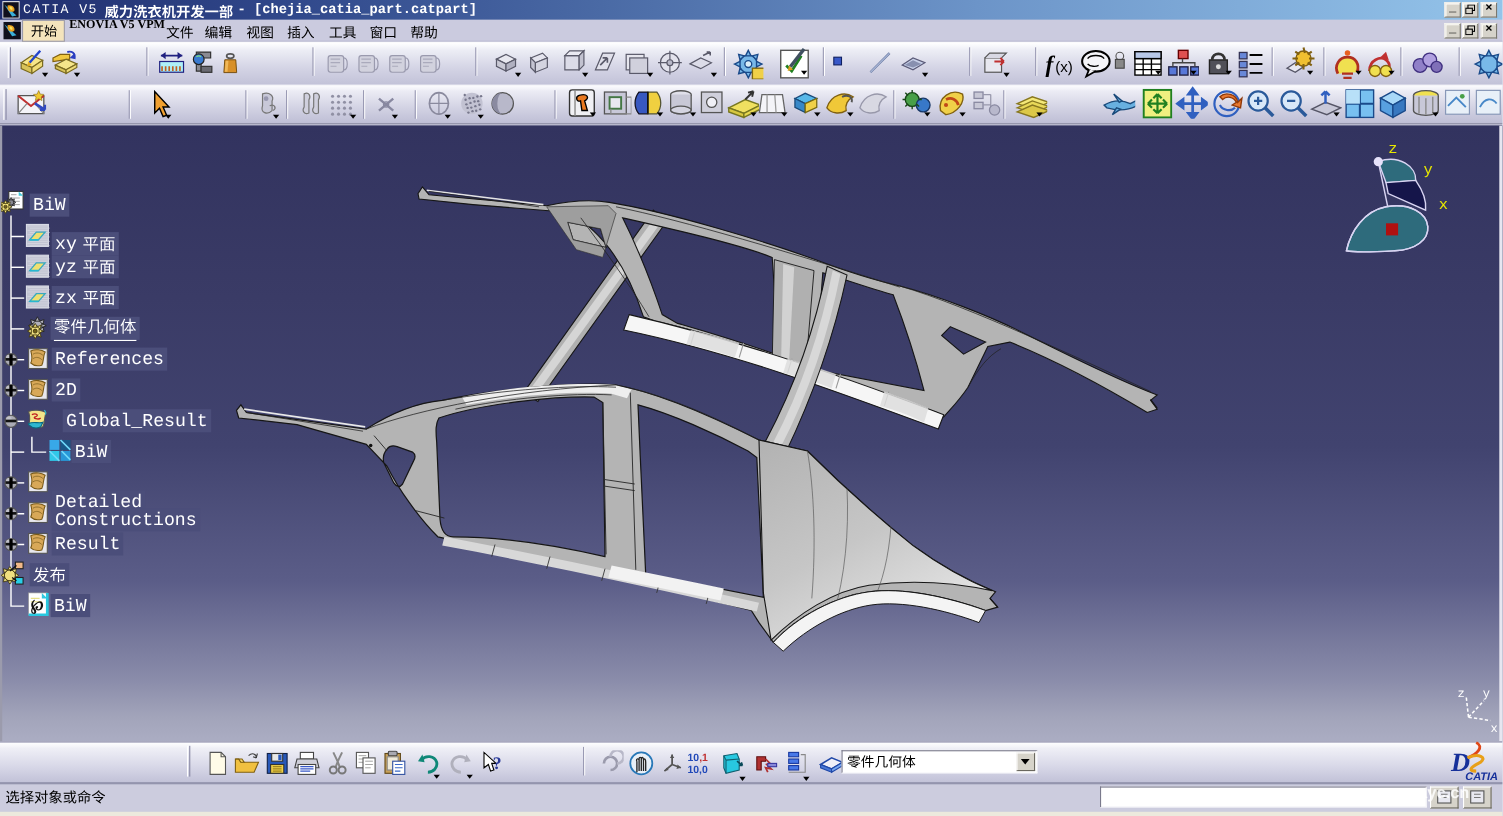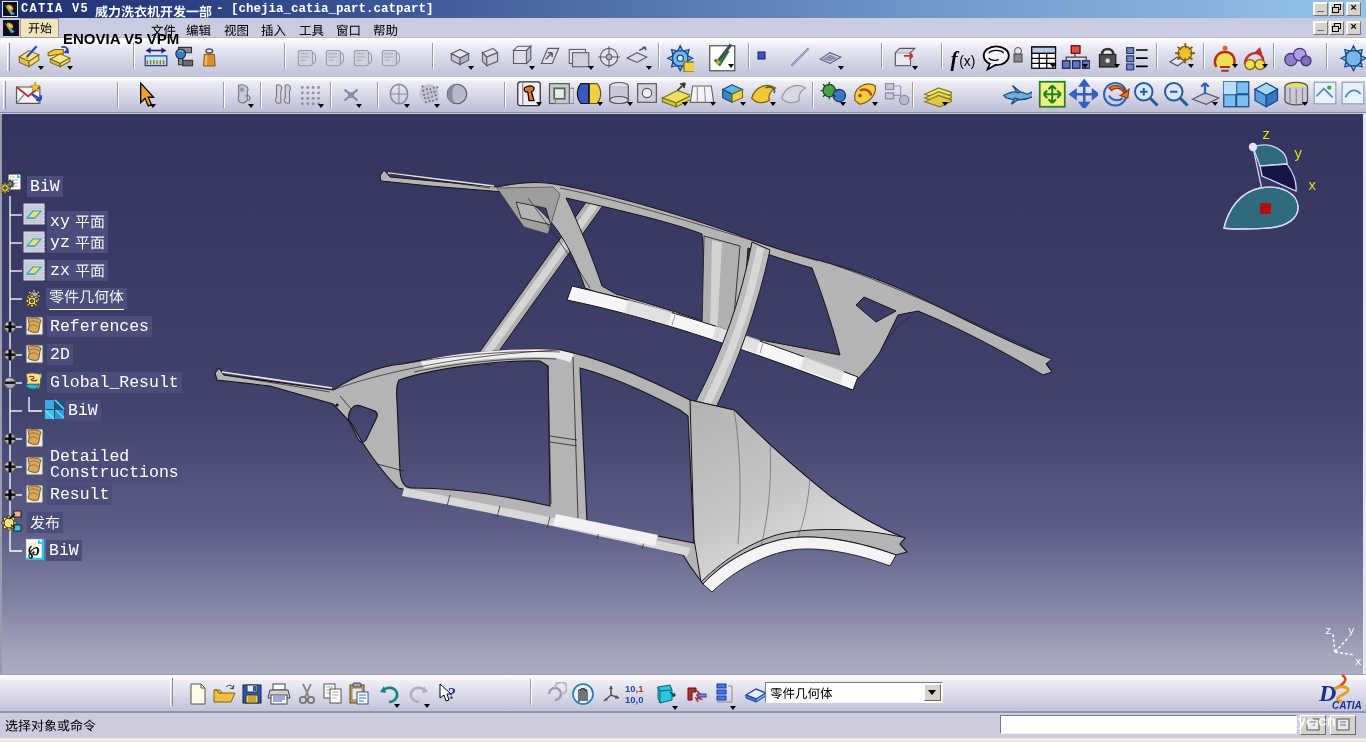--- a/index.html
+++ b/index.html
@@ -272,21 +272,21 @@
         <span style="border-bottom:1px solid #fff;display:inline-block;padding-bottom:1px"><svg style="vertical-align:-1.8px" width="75.0" height="15.0" viewBox="0 -88 500.0 100" fill="#ffffff">
             <path transform="translate(0.0 0)" d="M19.3 -58.1V-53.4H41V-58.1ZM17.1 -48.1V-43.2H41.1V-48.1ZM58.4 -48.1V-43.2H83.1V-48.1ZM58.4 -58.1V-53.4H80.6V-58.1ZM7.6 -68.6V-51.1H14.4V-63.4H46V-47.9H53.4V-63.4H85.5V-51.1H92.5V-68.6H53.4V-74.3H86.5V-80H13.4V-74.3H46V-68.6ZM43 -29.8C46 -27.4 49.5 -24.1 51.4 -21.6H17.1V-15.9H71.7C65.9 -11.8 58 -7.5 51.5 -4.8C44.8 -7.1 37.8 -9.2 31.8 -10.7L28.6 -5.9C42 -2.2 59.4 4.2 68.3 8.8L71.6 3.2C68.4 1.6 64.3 -0.1 59.7 -1.9C68.2 -6.2 78.2 -12.5 84 -18.6L79.2 -22L78.1 -21.6H52.8L56.8 -24.6C54.8 -27.1 51 -30.7 47.7 -33ZM51.5 -45.5C40.7 -37.4 20.6 -30.4 3.5 -26.8C5.1 -25.2 6.8 -22.9 7.7 -21.2C21.5 -24.5 37 -29.9 48.8 -36.6C60.2 -30.5 79 -24.4 92.5 -21.7C93.5 -23.4 95.6 -26.2 97.1 -27.7C83.5 -30 65 -34.9 54.4 -40L57.2 -42Z"></path>
             <path transform="translate(100.0 0)" d="M31.7 -34.1V-26.8H60.4V8H67.9V-26.8H95.3V-34.1H67.9V-56.2H90.9V-63.5H67.9V-82.8H60.4V-63.5H47C48.3 -68 49.4 -72.8 50.4 -77.5L43.2 -79C40.9 -65.9 36.7 -53 30.9 -44.7C32.7 -43.8 35.9 -42 37.3 -40.9C40 -45.1 42.5 -50.4 44.6 -56.2H60.4V-34.1ZM26.8 -83.6C21.4 -68.5 12.6 -53.5 3.2 -43.7C4.5 -42 6.7 -38.1 7.5 -36.3C10.7 -39.7 13.7 -43.7 16.7 -48V7.8H23.9V-59.7C27.7 -66.7 31.1 -74.1 33.9 -81.5Z"></path>
             <path transform="translate(200.0 0)" d="M25.4 -78.3V-47.7C25.4 -31.4 23.4 -11.2 4.4 2.6C6 3.8 9 6.7 10.1 8.2C30.3 -6.5 33.2 -30 33.2 -47.5V-70.9H64.9V-6.8C64.9 3.1 67.3 5.8 74.9 5.8C76.5 5.8 84.5 5.8 86 5.8C94 5.8 95.7 -0.1 96.5 -17.1C94.3 -17.7 91.3 -19.1 89.3 -20.6C88.9 -5.5 88.5 -1.6 85.5 -1.6C83.8 -1.6 77.5 -1.6 76.1 -1.6C73.2 -1.6 72.7 -2.3 72.7 -6.7V-78.3Z"></path>
             <path transform="translate(300.0 0)" d="M34 -74.3V-67.1H81.4V-2.4C81.4 -0.4 80.8 0.2 78.7 0.2C76.5 0.4 69.1 0.4 61.1 0.1C62.3 2.4 63.5 5.7 63.8 7.9C73.6 7.9 80.3 7.7 83.9 6.6C87.6 5.3 88.9 3 88.9 -2.3V-67.1H96.3V-74.3ZM44 -46.3H61.3V-25H44ZM36.9 -53V-11.4H44V-18.4H68.3V-53ZM26.7 -83.9C21.5 -69 12.9 -54 3.7 -44.4C5.1 -42.7 7.3 -38.7 8 -37C11.2 -40.5 14.3 -44.6 17.3 -49V7.9H24.7V-61.4C28.2 -68 31.2 -74.9 33.7 -81.8Z"></path>
             <path transform="translate(400.0 0)" d="M25.1 -83.6C20.1 -68.5 11.9 -53.5 3 -43.7C4.5 -42 6.7 -38 7.4 -36.3C10.4 -39.7 13.3 -43.6 16 -47.9V7.8H23.2V-60.5C26.6 -67.3 29.6 -74.5 32.1 -81.6ZM41.6 -17.5V-10.6H58.1V7.4H65.4V-10.6H81.5V-17.5H65.4V-52.1C71.6 -34.7 81.2 -17.9 91.6 -8.4C93 -10.4 95.5 -13 97.3 -14.3C86.5 -23 76.1 -39.8 70.2 -56.6H95.4V-63.8H65.4V-83.7H58.1V-63.8H29.8V-56.6H53.6C47.4 -39.6 36.9 -22.6 25.9 -13.8C27.6 -12.5 30.1 -9.9 31.3 -8.1C41.9 -17.7 51.7 -34.2 58.1 -51.8V-17.5Z"></path>
           </svg></span>
       </div>
       <div class="treelbl" style="left:47px;top:202px">References</div>
       <div class="treelbl" style="left:47px;top:230px">2D</div>
-      <div class="treelbl" style="left:47px;top:258px">Global_Result</div>
+      <div class="treelbl" style="left:57px;top:258px">Global_Result</div>
       <div class="treelbl" style="left:65px;top:286px">BiW</div>
       <div class="treelbl" style="left:47px;top:332px">Detailed</div>
       <div class="treelbl" style="left:47px;top:348px">Constructions</div>
       <div class="treelbl" style="left:47px;top:370px">Result</div>
       <div class="treelbl" style="left:27px;top:398px">
         <svg style="vertical-align:-1.8px" width="30.0" height="15.0" viewBox="0 -88 200.0 100" fill="#ffffff">
           <path transform="translate(0.0 0)" d="M67.3 -79C71.6 -74.4 77.3 -68 80.1 -64.2L86 -68.3C83.2 -71.9 77.4 -78.1 73.1 -82.6ZM14.4 -52.3C15.4 -53.4 18.8 -54 25.1 -54H39.1C32.5 -33.2 21.4 -16.8 3 -5.7C4.9 -4.4 7.6 -1.5 8.6 0.1C21.6 -7.9 31.1 -18.1 38.1 -30.5C42.1 -23 47.1 -16.5 53.1 -11C44.5 -4.9 34.4 -0.7 24 1.8C25.4 3.4 27.2 6.2 28 8.2C39.2 5.1 49.8 0.5 58.9 -6.1C68 0.6 78.9 5.4 91.7 8.3C92.8 6.2 94.8 3.2 96.4 1.6C84.2 -0.7 73.6 -5 64.8 -10.8C73.5 -18.5 80.3 -28.5 84.4 -41.3L79.3 -43.7L77.9 -43.3H44.1C45.4 -46.7 46.7 -50.3 47.7 -54H93L93.1 -61.2H49.7C51.3 -68.1 52.6 -75.3 53.7 -83L45.3 -84.4C44.3 -76.2 42.9 -68.5 41.1 -61.2H22.9C25.7 -66.5 28.5 -73.2 30.3 -79.7L22.3 -81.2C20.6 -73.5 16.7 -65.4 15.6 -63.4C14.4 -61.2 13.3 -59.7 11.9 -59.4C12.8 -57.6 14 -53.9 14.4 -52.3ZM58.8 -15.4C52 -21.2 46.6 -28.1 42.7 -36.1H74.2C70.6 -27.9 65.2 -21.1 58.8 -15.4Z"></path>
           <path transform="translate(100.0 0)" d="M39.9 -84.1C38.5 -79 36.7 -73.8 34.6 -68.7H6.1V-61.4H31.3C24.6 -48.1 15.3 -35.8 3.1 -27.5C4.5 -25.9 6.5 -23 7.6 -21.1C13 -24.9 17.9 -29.4 22.2 -34.3V-1.3H29.7V-36H50.9V8.1H58.5V-36H81.1V-10.9C81.1 -9.5 80.6 -9.1 78.9 -9C77.3 -9 71.5 -8.9 65.1 -9.1C66.1 -7.2 67.3 -4.4 67.6 -2.3C76.2 -2.3 81.5 -2.3 84.6 -3.5C87.7 -4.7 88.6 -6.8 88.6 -10.8V-43.1H81.1H58.5V-56.6H50.9V-43.1H29.1C33.1 -48.9 36.6 -55 39.6 -61.4H94.1V-68.7H42.8C44.6 -73.2 46.2 -77.8 47.6 -82.3Z"></path>
         </svg>
       </div>
@@ -295,21 +295,21 @@
     <div class="abs btb"></div>
     <div class="abs sbar"></div>
     <div class="abs" style="left:0;top:0;width:1366px;height:742px;pointer-events:none">
       <svg class="abs" style="left:2px;top:1px" width="16" height="16" viewBox="0 0 16 16">
         <rect x="0" y="0" width="16" height="16" fill="#e8e8e8"></rect>
         <rect x="1" y="1" width="14" height="14" fill="#10101c"></rect>
         <path d="M2 3 L13 13 L9 14 Z" fill="#3ab0d8"></path>
         <path d="M5 4 C9 3 12 6 11 9 C8 11 4 9 5 4Z" fill="#e8a020"></path>
         <path d="M7 5 C9 5 10 7 9 8 C7 8 6 6 7 5Z" fill="#f8e060"></path>
       </svg>
-      <span class="abs" style="left:21px;top:2px;font-family:'Liberation Mono',monospace;font-size:12px;font-weight:bold;letter-spacing:1.3px;color:#fff">CATIA V5</span>
+      <span class="abs" style="left:21px;top:2px;font-family:'Liberation Mono',monospace;font-size:12px;font-weight:normal;letter-spacing:1.3px;color:#fff">CATIA V5</span>
       <span class="abs" style="left:95px;top:2px"><svg style="vertical-align:-1.6px" width="117.0" height="13.0" viewBox="0 -88 900.0 100" fill="#ffffff">
           <path transform="translate(0.0 0)" d="M10.5 -71.3V-42.2C10.5 -29 9.8 -11 2.1 1.5C4.6 2.7 9.3 6.5 11.1 8.6C20 -5.2 21.6 -27.2 21.6 -42.2V-60.4H61.4C62.2 -42.7 63.9 -26 67.2 -13.5C62.8 -7.6 57.5 -2.8 51.1 1.1C53.5 3 57.8 7.3 59.4 9.5C63.9 6.4 67.9 2.8 71.5 -1.3C74.7 5.2 78.8 9 84.1 9C92.6 9 96 4.6 97.6 -12.9C94.7 -14.2 90.9 -16.8 88.4 -19.4C88.1 -7.6 87.1 -2.5 85.3 -2.5C83.1 -2.5 81.1 -6 79.3 -11.9C86 -22.8 90.5 -36.1 93.5 -51.7L82.5 -53.3C81 -44.3 78.8 -36 75.7 -28.7C74.3 -37.9 73.3 -48.8 72.8 -60.4H95.7V-71.3H88.9L94.3 -77C91.3 -79.7 85.5 -83.3 81 -85.6L74.3 -78.8C77.9 -76.7 82.3 -73.8 85.3 -71.3H72.5C72.4 -75.8 72.4 -80.3 72.5 -84.8H60.8L61 -71.3ZM23.5 -17.8C27.6 -16.1 32.2 -14 36.6 -11.7C32.2 -8.1 27 -5.4 21.4 -3.6C23.3 -1.6 25.8 2.2 27 4.7C34.1 2 40.3 -1.7 45.6 -6.7C48.8 -4.8 51.6 -2.9 53.8 -1.3L60 -9.1C57.8 -10.6 55 -12.2 52 -13.9C56.3 -19.9 59.5 -27.3 61.5 -36.1L55.2 -38.2L53.4 -37.9H43.3C44.3 -40.6 45.2 -43.3 46 -45.9H58.9V-55.1H24.6V-45.9H35.6C34.8 -43.3 33.8 -40.6 32.8 -37.9H23.6V-29H29.1C27.3 -24.8 25.3 -21 23.5 -17.8ZM49.3 -29C47.7 -25.1 45.7 -21.7 43.3 -18.6L36.6 -21.8L39.8 -29Z"></path>
           <path transform="translate(100.0 0)" d="M38.2 -84.8V-64.1H7.5V-51.8H37.7C36 -34.3 29.3 -13.8 4.4 -0.3C7.3 1.9 11.8 6.5 13.8 9.5C41.9 -6.4 49 -31 50.6 -51.8H78.7C77.2 -21.9 75.2 -8.7 72 -5.6C70.7 -4.3 69.5 -4 67.4 -4C64.7 -4 58.8 -4 52.5 -4.5C54.8 -1.1 56.5 4.3 56.6 7.9C62.7 8.1 69 8.2 72.7 7.6C77.1 7.1 80 6 83 2.2C87.5 -3.2 89.4 -18.3 91.5 -58.4C91.6 -60 91.7 -64.1 91.7 -64.1H51V-84.8Z"></path>
           <path transform="translate(200.0 0)" d="M7.5 -75.7C13.5 -72.4 21 -67.2 24.4 -63.3L32 -72.5C28.3 -76.3 20.6 -81 14.6 -84ZM2.8 -48.7C9.1 -45.6 17.1 -40.7 20.7 -37.1L27.7 -46.7C23.7 -50.3 15.6 -54.7 9.4 -57.4ZM5.5 0.8 16.1 8.1C21.1 -2 26.2 -13.6 30.5 -24.4L21.6 -31.3C16.6 -19.6 10.2 -7 5.5 0.8ZM42 -83.6C40 -71 35.9 -58.5 29.8 -50.8C32.8 -49.4 38 -46.1 40.3 -44.2C43 -48.1 45.5 -52.9 47.6 -58.4H58.9V-44.2H31.9V-32.8H47.1C45.9 -18.1 43.4 -7.1 26.3 -0.8C29 1.5 32.2 6 33.5 8.9C53.6 0.5 57.6 -13.9 59.1 -32.8H67.6V-6.3C67.6 4.3 69.7 7.8 79.2 7.8C80.9 7.8 85.2 7.8 87.1 7.8C95 7.8 97.8 3.4 98.7 -12.3C95.6 -13.1 90.8 -15.1 88.4 -17C88.1 -4.8 87.8 -2.8 85.9 -2.8C84.9 -2.8 82 -2.8 81.3 -2.8C79.6 -2.8 79.3 -3.2 79.3 -6.4V-32.8H97V-44.2H70.9V-58.4H92.7V-69.7H70.9V-85H58.9V-69.7H51.4C52.4 -73.5 53.3 -77.4 54 -81.4Z"></path>
           <path transform="translate(300.0 0)" d="M40.8 -82.3C42.6 -78.4 44.6 -73.4 45.7 -69.6H5.6V-58.1H38.1C29.4 -47.9 16.3 -38.1 2.6 -32.3C4.7 -29.8 7.9 -24.9 9.4 -21.9C14.5 -24.3 19.5 -27.1 24.2 -30.2V-11.4C24.2 -5.9 19.9 -1.9 17.3 -0.1C19.3 1.9 22.5 6.4 23.6 8.9C26.7 6.7 31.6 5 61.6 -4.3C60.7 -7 59.4 -12 59 -15.4L36.5 -8.9V-39.6C41.4 -43.9 45.9 -48.5 49.8 -53.2C54.8 -28.7 63.9 -10.1 89.7 6.2C91.2 2.5 95 -2 98.1 -4.4C86.5 -10.8 78.5 -18 72.8 -26.2C79.8 -31.3 87.9 -38.1 94.4 -44.5L84.2 -51.9C79.8 -46.8 73.4 -40.9 67.3 -36C64.3 -42.6 62.3 -50 60.8 -58.1H94.6V-69.6H52.9L59.3 -71.6C58.3 -75.5 55.6 -81.4 53.1 -85.9Z"></path>
           <path transform="translate(400.0 0)" d="M48.8 -79.2V-46.8C48.8 -31.7 47.6 -12.1 34.3 1.1C37 2.6 41.7 6.6 43.6 8.8C58.1 -5.7 60.4 -29.8 60.4 -46.8V-67.9H72.9V-7.8C72.9 0.8 73.7 3.2 75.6 5.2C77.3 7 80.2 7.9 82.6 7.9C84.2 7.9 86.5 7.9 88.2 7.9C90.5 7.9 92.8 7.4 94.4 6.1C96.1 4.8 97.1 2.9 97.7 -0.1C98.3 -3 98.7 -10.1 98.8 -15.5C95.9 -16.5 92.5 -18.4 90.2 -20.3C90.2 -14.3 90 -9.5 89.9 -7.3C89.7 -5.1 89.6 -4.2 89.2 -3.7C88.9 -3.3 88.4 -3.1 87.9 -3.1C87.4 -3.1 86.7 -3.1 86.2 -3.1C85.8 -3.1 85.4 -3.3 85.1 -3.7C84.8 -4.1 84.8 -5.5 84.8 -8.2V-79.2ZM19.3 -85V-64.3H4.5V-53H17.8C14.6 -40.9 8.6 -27.5 2 -19.5C3.9 -16.5 6.6 -11.6 7.7 -8.3C12.1 -13.9 16.1 -22.1 19.3 -31.1V8.9H30.8V-33C33.7 -28.5 36.6 -23.7 38.2 -20.5L45 -30.2C43 -32.8 34.2 -43.4 30.8 -47V-53H43.8V-64.3H30.8V-85Z"></path>
           <path transform="translate(500.0 0)" d="M62.5 -67.8V-43.3H39.6V-46.2V-67.8ZM4.6 -43.3V-31.8H26.2C24.3 -20 18.9 -8.4 4.3 0.4C7.3 2.4 11.9 6.7 14 9.4C31.4 -1.6 37.1 -16.7 38.9 -31.8H62.5V9H75.1V-31.8H95.7V-43.3H75.1V-67.8H92.8V-79.2H7.9V-67.8H27.2V-46.3V-43.3Z"></path>
           <path transform="translate(600.0 0)" d="M66.8 -79.1C70.6 -74.6 75.9 -68.3 78.4 -64.6L88.2 -70.9C85.5 -74.5 80 -80.5 76.1 -84.6ZM13.4 -50.1C14.3 -51.6 18.5 -52.3 23.9 -52.3H37C30.5 -33 19.8 -18 1.9 -8.5C4.8 -6.2 9.1 -1.4 10.7 1.2C22.9 -5.5 32 -14.2 38.9 -24.8C42 -19.7 45.6 -15.1 49.6 -11.1C42 -6.7 33.2 -3.5 23.7 -1.5C26 1.2 28.7 5.9 30.1 9.1C40.9 6.3 50.9 2.4 59.5 -3.1C68 2.5 78.2 6.6 90.4 9.1C92 5.8 95.3 0.8 97.9 -1.8C87 -3.6 77.6 -6.7 69.7 -10.9C77.9 -18.5 84.4 -28.2 88.4 -40.7L80 -44.6L77.8 -44.1H48.4C49.4 -46.8 50.3 -49.5 51.2 -52.3H94.5L94.6 -63.8H54.1C55.5 -70 56.6 -76.6 57.5 -83.5L44 -85.7C43.1 -78 41.9 -70.7 40.3 -63.8H26.5C29.1 -68.9 31.7 -75.1 33.4 -80.9L20.8 -82.9C18.8 -75 15 -67.1 13.8 -65.1C12.4 -62.8 11 -61.4 9.5 -60.9C10.7 -58 12.6 -52.6 13.4 -50.1ZM59.3 -17.9C54.2 -22.1 50 -27 46.7 -32.5H71.3C68.2 -26.9 64.1 -22 59.3 -17.9Z"></path>
           <path transform="translate(700.0 0)" d="M3.8 -45.5V-32.4H96.4V-45.5Z"></path>
           <path transform="translate(800.0 0)" d="M60.9 -80.2V8.4H71.5V-69.4H82.6C80.4 -61.7 77.2 -51.5 74.4 -44.2C82 -36.2 84.1 -29 84.1 -23.5C84.1 -20.1 83.5 -17.6 81.8 -16.6C80.8 -16 79.5 -15.7 78.2 -15.6C76.6 -15.6 74.7 -15.6 72.5 -15.9C74.3 -12.7 75.2 -7.8 75.4 -4.7C78.1 -4.6 80.9 -4.7 83.1 -5C85.7 -5.3 88 -6 89.8 -7.4C93.5 -10 95.1 -14.9 95.1 -22.1C95.1 -28.6 93.6 -36.6 85.5 -45.6C89.3 -54.3 93.5 -65.8 96.9 -75.5L88.5 -80.7L86.8 -80.2ZM22.5 -63.2H39.7C38.4 -58.2 36.2 -51.8 34 -47H21.6L28 -48.8C27.1 -52.8 25 -58.6 22.5 -63.2ZM22.5 -82.7C23.6 -80.1 24.8 -76.8 25.7 -73.9H6.7V-63.2H20.2L11.9 -61.1C14.1 -56.8 16.2 -51.1 17.1 -47H4.2V-36.2H57.4V-47H45.4C47.4 -51.3 49.5 -56.5 51.6 -61.4L43.5 -63.2H55.1V-73.9H38.2C37.1 -77.4 35.2 -82.1 33.4 -85.8ZM8.8 -29V8.8H20V4.3H41.6V8.3H53.5V-29ZM20 -6.1V-18.3H41.6V-6.1Z"></path>
@@ -324,21 +324,21 @@
         <path d="M1 2 L12 12 L8 13 Z" fill="#3ab0d8"></path>
         <path d="M4 3 C8 2 11 5 10 8 C7 10 3 8 4 3Z" fill="#e8a020"></path>
         <path d="M6 4 C8 4 9 6 8 7 C6 7 5 5 6 4Z" fill="#f8e060"></path>
       </svg>
       <div class="abs" style="left:20px;top:18px;width:39px;height:20px;background:#f4e4bc;border:1px solid #9a9aaa;display:flex;align-items:center;justify-content:center">
         <svg style="vertical-align:-1.4px" width="24.0" height="12.0" viewBox="0 -88 200.0 100" fill="#000000">
           <path transform="translate(0.0 0)" d="M64.9 -70.3V-41.8H36.9V-46.1V-70.3ZM5.2 -41.8V-34.6H28.8C27.4 -20.9 22.3 -7.5 5.4 2.8C7.4 4.1 10.1 6.6 11.4 8.4C29.9 -3.3 35.1 -18.9 36.5 -34.6H64.9V8.1H72.6V-34.6H94.9V-41.8H72.6V-70.3H91.8V-77.5H8.9V-70.3H29.3V-46.1L29.2 -41.8Z"></path>
           <path transform="translate(100.0 0)" d="M46.2 -32.7V8H53.1V3.6H83.3V7.8H90.5V-32.7ZM53.1 -3.1V-25.9H83.3V-3.1ZM42.9 -40.7C45.8 -41.9 50.1 -42.3 87.3 -45.2C88.6 -42.6 89.7 -40.2 90.5 -38.1L96.9 -41.4C93.8 -49.1 86.8 -60.8 80 -69.5L74 -66.6C77.4 -62.2 80.8 -56.9 83.8 -51.7L51.9 -49.7C58.5 -58.7 65.1 -70.3 70.5 -81.9L62.7 -84.1C57.7 -71.4 49.5 -58 46.8 -54.4C44.3 -50.8 42.3 -48.4 40.4 -48C41.3 -46 42.5 -42.3 42.9 -40.7ZM20.2 -56.5H31.6C30.4 -43.7 28.1 -32.9 24.7 -24.1C21.3 -26.8 17.8 -29.5 14.4 -31.9C16.3 -39 18.4 -47.7 20.2 -56.5ZM6.5 -29.2C11.5 -25.8 16.8 -21.6 21.7 -17.4C17.1 -8.4 11.2 -2 4 1.9C5.6 3.3 7.6 6 8.6 7.8C16.2 3.1 22.3 -3.4 27.1 -12.4C30.9 -8.7 34.2 -5.2 36.4 -2.1L41 -8.2C38.5 -11.5 34.7 -15.4 30.3 -19.3C34.9 -30.5 37.7 -44.8 38.9 -63L34.5 -63.7L33.3 -63.5H21.6C22.9 -70.3 24 -77 24.8 -83.1L17.8 -83.6C17.1 -77.4 16.1 -70.5 14.8 -63.5H4.3V-56.5H13.4C11.3 -46.2 8.8 -36.3 6.5 -29.2Z"></path>
         </svg>
       </div>
-      <span class="abs" style="left:63px;top:30px;font-size:15px;font-weight:bold;font-family:Liberation Sans, sans-serif;color:#000">ENOVIA V5 VPM</span>
+      <span class="abs" style="left:63px;top:16px;font-size:11px;font-weight:bold;font-family:Liberation Serif, serif;color:#000">ENOVIA V5 VPM</span>
       <span class="abs" style="left:151px;top:21px"><svg style="vertical-align:-1.5px" width="25.0" height="12.5" viewBox="0 -88 200.0 100" fill="#000000">
           <path transform="translate(0.0 0)" d="M42.3 -82.3C45.3 -77.4 48.5 -70.7 49.7 -66.6L58 -69.3C56.6 -73.4 53.1 -79.9 50.1 -84.7ZM5 -66.4V-59H20.6C26.5 -43.8 34.4 -30.7 44.7 -20C33.7 -10.8 20.2 -4 3.6 0.7C5.1 2.5 7.5 6 8.3 7.8C25 2.4 38.9 -4.8 50.2 -14.6C61.5 -4.6 75.1 2.8 91.5 7.3C92.8 5.2 95 2 96.7 0.4C80.7 -3.6 67.1 -10.7 56 -20.1C66.1 -30.4 73.8 -43.2 79.6 -59H95.4V-66.4ZM50.4 -25.3C41 -34.8 33.6 -46.2 28.4 -59H71.1C66.1 -45.5 59.2 -34.4 50.4 -25.3Z"></path>
           <path transform="translate(100.0 0)" d="M31.7 -34.1V-26.8H60.4V8H67.9V-26.8H95.3V-34.1H67.9V-56.2H90.9V-63.5H67.9V-82.8H60.4V-63.5H47C48.3 -68 49.4 -72.8 50.4 -77.5L43.2 -79C40.9 -65.9 36.7 -53 30.9 -44.7C32.7 -43.8 35.9 -42 37.3 -40.9C40 -45.1 42.5 -50.4 44.6 -56.2H60.4V-34.1ZM26.8 -83.6C21.4 -68.5 12.6 -53.5 3.2 -43.7C4.5 -42 6.7 -38.1 7.5 -36.3C10.7 -39.7 13.7 -43.7 16.7 -48V7.8H23.9V-59.7C27.7 -66.7 31.1 -74.1 33.9 -81.5Z"></path>
         </svg></span>
       <span class="abs" style="left:186px;top:21px"><svg style="vertical-align:-1.5px" width="25.0" height="12.5" viewBox="0 -88 200.0 100" fill="#000000">
           <path transform="translate(0.0 0)" d="M4 -5.4 5.8 1.5C14 -1.8 24.5 -6.1 34.6 -10.3L33.2 -16.3C22.3 -12.1 11.4 -7.9 4 -5.4ZM6.1 -42.3C7.5 -43 9.8 -43.5 20.5 -45C16.7 -38.6 13.2 -33.5 11.6 -31.6C8.7 -27.8 6.6 -25.2 4.5 -24.8C5.3 -23 6.4 -19.6 6.8 -18.2C8.7 -19.4 11.8 -20.4 33.9 -25.5C33.6 -27.1 33.3 -29.8 33.4 -31.7L16.7 -28.2C23.8 -37.4 30.7 -48.6 36.4 -59.7L30.3 -63.2C28.6 -59.3 26.5 -55.4 24.5 -51.7L13.3 -50.5C19 -59.3 24.6 -70.6 28.7 -81.5L21.5 -84C17.9 -71.9 11.2 -58.7 9.1 -55.4C7.1 -52 5.5 -49.6 3.8 -49.1C4.6 -47.3 5.7 -43.8 6.1 -42.3ZM62.4 -35V-20.2H54.1V-35ZM67.5 -35H74.6V-20.2H67.5ZM48.1 -41.2V7.2H54.1V-14.3H62.4V4.7H67.5V-14.3H74.6V4.6H79.7V-14.3H87.1V0.7C87.1 1.4 86.8 1.6 86.1 1.7C85.4 1.7 83.6 1.7 81.4 1.6C82.2 3.2 82.9 5.6 83.1 7.3C86.7 7.3 89 7.1 90.8 6.2C92.6 5.2 93 3.5 93 0.8V-41.3L87.1 -41.2ZM79.7 -35H87.1V-20.2H79.7ZM60.5 -82.6C62.1 -79.8 63.7 -76.2 64.8 -73.2H41.4V-51.5C41.4 -36.1 40.5 -13.9 31.4 2.1C32.9 2.8 36 5 37.2 6.3C46.5 -9.9 48.2 -33.5 48.3 -49.8H92V-73.2H72.9C71.7 -76.5 69.7 -81.1 67.5 -84.6ZM48.3 -66.8H85V-56.1H48.3Z"></path>
           <path transform="translate(100.0 0)" d="M55.1 -75.1H81.9V-65H55.1ZM48.2 -80.8V-59.4H89.2V-80.8ZM8.1 -33.2C8.9 -34 11.9 -34.6 15.3 -34.6H24.4V-20.2L4 -16.7L5.6 -9.4L24.4 -13.2V7.6H31.3V-14.6L42.7 -16.9L42.3 -23.4L31.3 -21.4V-34.6H40.5V-41.4H31.3V-56.8H24.4V-41.4H14.8C17.6 -48.3 20.4 -56.5 22.8 -65H41.2V-72.2H24.7C25.5 -75.6 26.3 -79.1 26.9 -82.5L19.6 -84C19.1 -80.1 18.3 -76.1 17.4 -72.2H4.7V-65H15.7C13.6 -57 11.5 -50.4 10.5 -47.9C8.8 -43.5 7.5 -40.3 5.8 -39.8C6.6 -38 7.7 -34.6 8.1 -33.2ZM81.5 -47.2V-38.6H56V-47.2ZM40 -7.6 41.2 -0.8 81.5 -4V8H88.5V-4.6L95.9 -5.2L96 -11.5L88.5 -11V-47.2H95.3V-53.5H42.3V-47.2H49.1V-8.2ZM81.5 -32.9V-24.2H56V-32.9ZM81.5 -18.5V-10.5L56 -8.6V-18.5Z"></path>
         </svg></span>
       <span class="abs" style="left:224px;top:21px"><svg style="vertical-align:-1.5px" width="25.0" height="12.5" viewBox="0 -88 200.0 100" fill="#000000">
           <path transform="translate(0.0 0)" d="M45 -79.1V-25.9H52.3V-72.5H83.2V-25.9H90.7V-79.1ZM15.4 -80.4C19 -76.5 22.9 -71 24.7 -67.3L30.8 -71.3C29 -74.8 25 -80 21.1 -83.8ZM63.7 -64.9V-45.4C63.7 -29.7 60.7 -10.6 35.4 2.5C36.9 3.7 39.3 6.5 40.2 8.1C55.2 0.2 63.1 -10.5 67.1 -21.4V-2C67.1 4.7 69.8 6.5 76.6 6.5H85.7C94.4 6.5 95.5 2.4 96.5 -13.3C94.6 -13.8 92.1 -14.8 90.2 -16.3C89.8 -1.9 89.3 0.8 85.8 0.8H77.7C74.9 0.8 74.1 0 74.1 -2.8V-27.6H69C70.5 -33.7 70.9 -39.7 70.9 -45.2V-64.9ZM6.3 -66.8V-59.9H30.5C24.7 -47.2 14.2 -34.7 3.9 -27.7C5 -26.3 6.8 -22.5 7.4 -20.4C11.3 -23.3 15.2 -26.9 19 -31V7.9H26.1V-35.2C29.6 -30.7 33.9 -25 35.9 -21.9L40.7 -27.9C38.8 -30.1 31.8 -38.1 28 -42.2C32.8 -49 36.9 -56.6 39.7 -64.4L35.7 -67.1L34.3 -66.8Z"></path>

